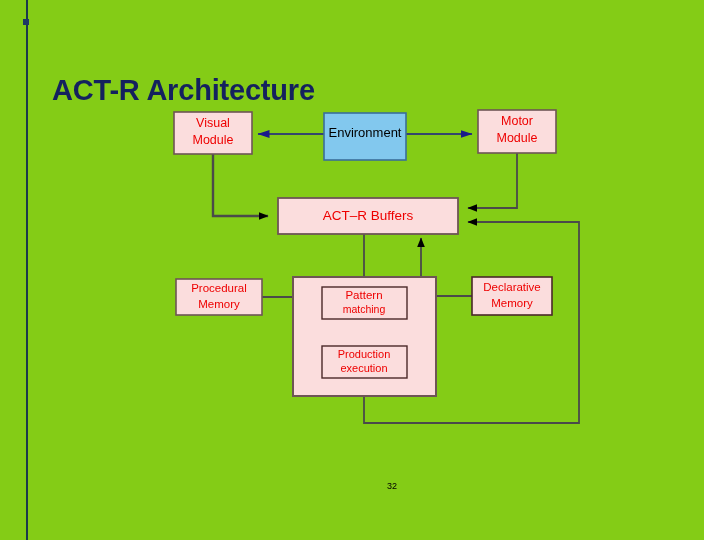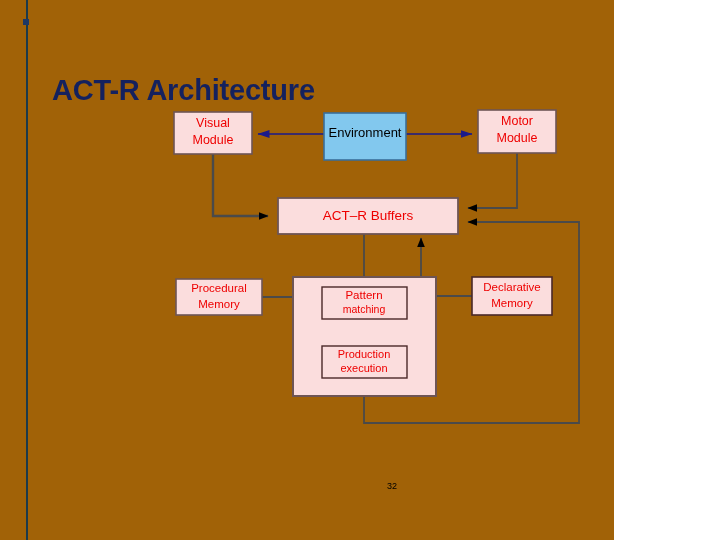--- a/index.html
+++ b/index.html
@@ -2,23 +2,23 @@
 <html><head>
 <meta charset="utf-8">
 <style>
   html, body {
     margin: 0;
     padding: 0;
     background: #ffffff;
   }
   #slide {
     position: relative;
-    width: 614px;
+    width: 704px;
     height: 540px;
-    background: #a16207;
+    background: #84cc16;
     overflow: hidden;
     font-family: "Liberation Sans", sans-serif;
   }
   
   #left-rule {
     position: absolute;
     left: 26px;
     top: 0px;
     width: 2px;
     height: 540px;

